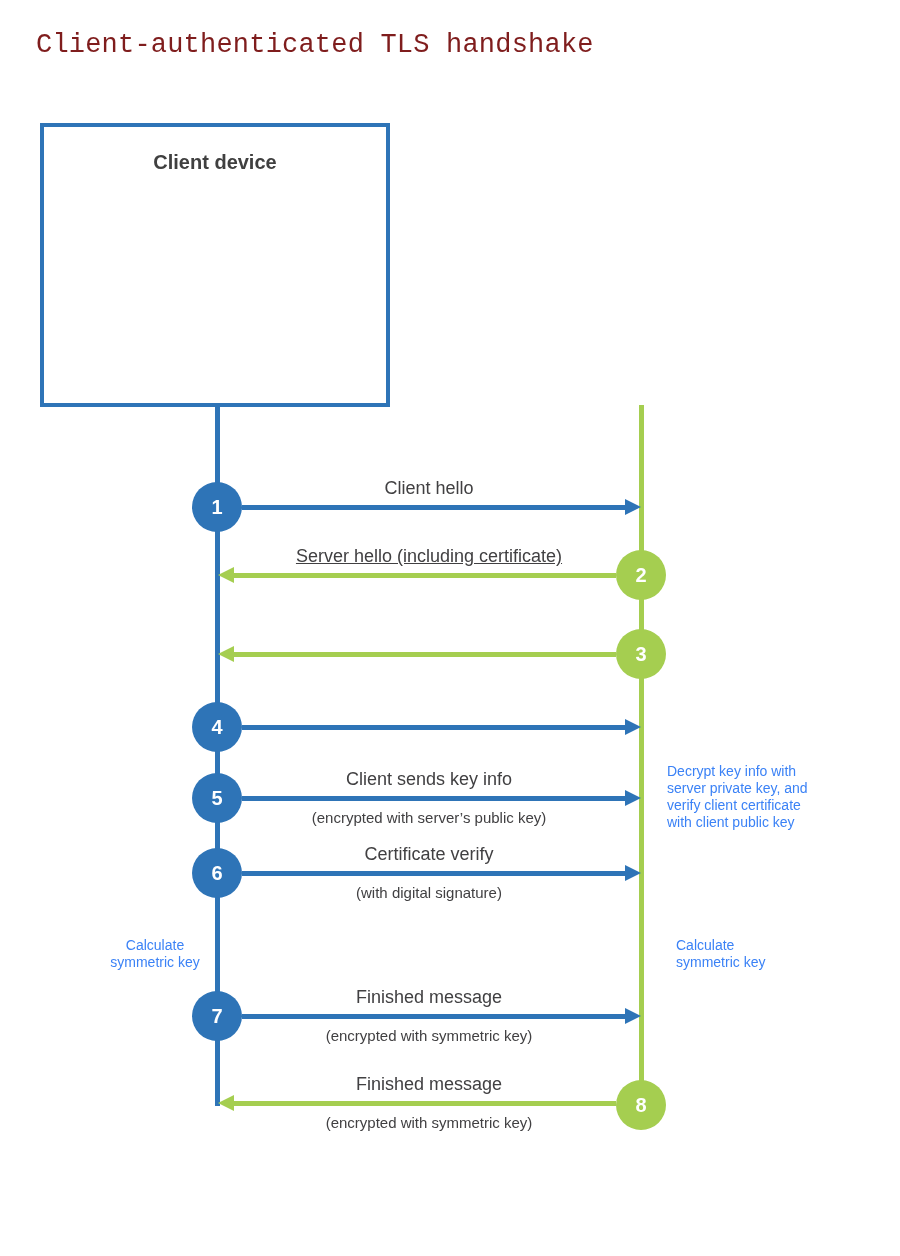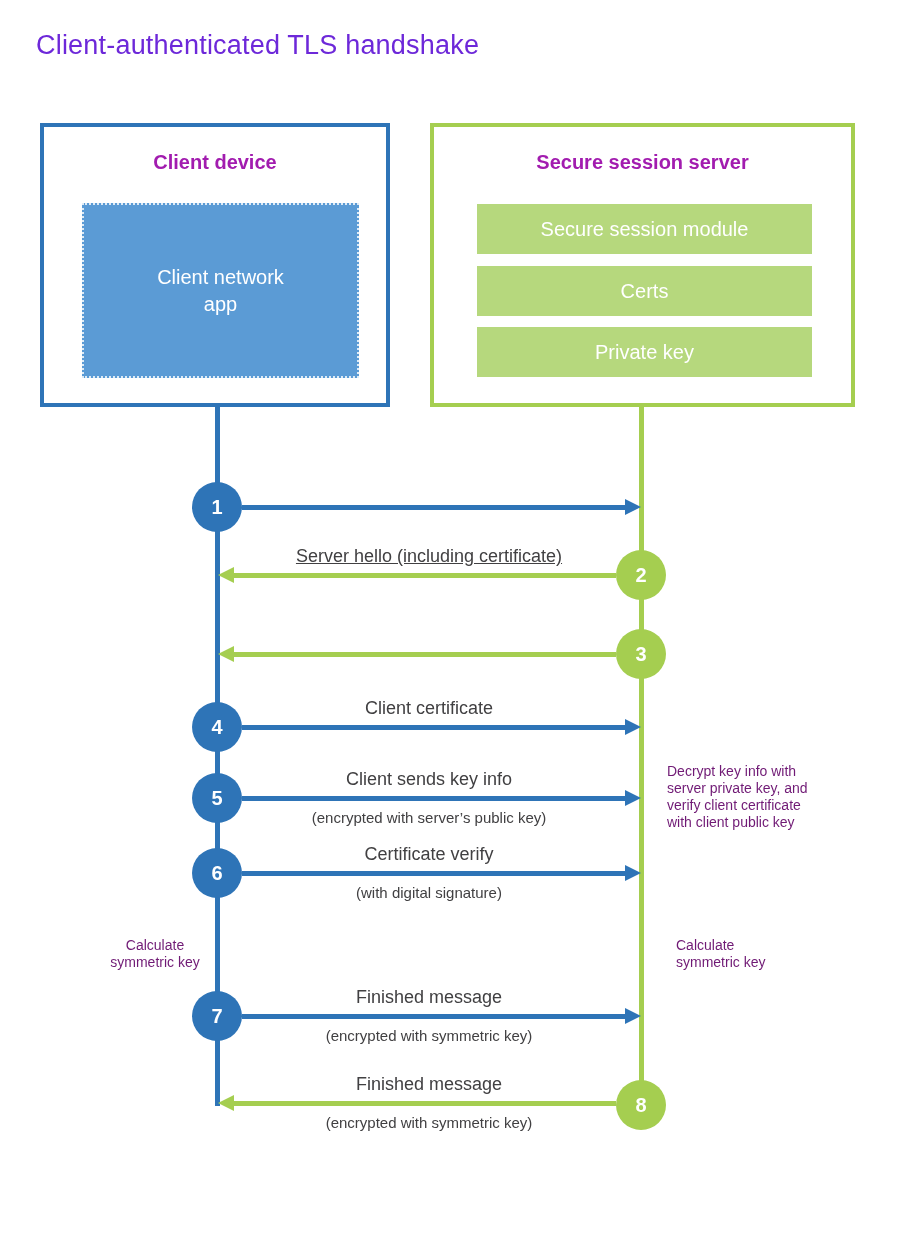--- a/index.html
+++ b/index.html
@@ -3,26 +3,26 @@
 <meta charset="utf-8">
 <style>
   html,body{margin:0;padding:0;background:#ffffff;}
   #canvas{
     position:relative;width:900px;height:1256px;background:#ffffff;overflow:hidden;
     font-family:"Liberation Sans","DejaVu Sans",sans-serif;color:#414042;
   }
   .abs{position:absolute;}
   .pre{white-space:pre-line;}
   
-  #page-title{left:36px;top:30px;font-size:27px;color:#6d28d9;letter-spacing:.2px;}
+  #page-title{left:36px;top:30px;font-size:27px;color:#7f1d1d;letter-spacing:.2px;font-family:Liberation Mono, monospace;}
   
   .actor-box{box-sizing:border-box;background:#fff;}
   #client-box{left:40px;top:123px;width:350px;height:284px;border:4px solid #2e74b7;}
   #server-box{left:430px;top:123px;width:425px;height:284px;border:4px solid #a5ce50;}
-  .actor-title{left:0;right:0;top:24px;text-align:center;font-size:20px;font-weight:bold;color:#a21caf;}
+  .actor-title{left:0;right:0;top:24px;text-align:center;font-size:20px;font-weight:bold;color:#404040;}
   #app-box{
     left:38px;top:76px;width:277px;height:175px;background:#5b9bd5;
     border:2px dotted rgba(255,255,255,.8);box-sizing:border-box;
     display:flex;align-items:center;justify-content:center;text-align:center;
     color:#fff;font-size:20px;line-height:27px;
   }
   .module-bar{
     left:43px;width:335px;height:50px;background:#b6d87d;
     display:flex;align-items:center;justify-content:center;
     color:#fff;font-size:20px;
@@ -43,65 +43,57 @@
   .arrow-line{height:5px;}
   .arrow-line.blue{left:242px;width:383px;background:#2e74b7;}
   .arrow-line.green{left:234px;width:382px;background:#a5ce50;}
   .arrow-head{width:0;height:0;border-top:8px solid transparent;border-bottom:8px solid transparent;}
   .arrow-head.right{left:625px;border-left:16px solid #2e74b7;}
   .arrow-head.left{left:218px;border-right:16px solid #a5ce50;}
   
   .msg-label{left:229px;width:400px;text-align:center;font-size:18px;line-height:22px;color:#414042;}
   .msg-sub{left:229px;width:400px;text-align:center;font-size:15px;line-height:20px;color:#414042;}
   
-  .note{font-size:14px;line-height:17px;color:#701a75;}
+  .note{font-size:14px;line-height:17px;color:#3b82f6;}
   #decrypt-note{left:667px;top:763px;width:180px;}
   #calc-left{left:95px;top:937px;width:120px;text-align:center;}
   #calc-right{left:676px;top:937px;width:120px;text-align:left;}
 </style>
 </head>
 <body>
 
 <div id="canvas">
 
   <div class="abs" id="page-title">Client-authenticated TLS handshake</div>
 
   <div class="abs actor-box" id="client-box">
     <div class="abs actor-title">Client device</div>
-    <div class="abs pre" id="app-box">Client network
-app</div>
   </div>
 
-  <div class="abs actor-box" id="server-box">
-    <div class="abs actor-title">Secure session server</div>
-    <div class="abs module-bar" style="top:77px;">Secure session module</div>
-    <div class="abs module-bar" style="top:139px;">Certs</div>
-    <div class="abs module-bar" style="top:200px;">Private key</div>
-  </div>
 
   <div class="abs vline" id="client-line"></div>
   <div class="abs vline" id="server-line"></div>
 
   <div class="abs arrow-line blue" style="top:505px;"></div>
   <div class="abs arrow-head right" style="top:499px;"></div>
   <div class="abs circle blue" style="left:192px;top:482px;">1</div>
+  <div class="abs msg-label" style="top:477px;">Client hello</div>
 
   <div class="abs arrow-line green" style="top:573px;"></div>
   <div class="abs arrow-head left" style="top:567px;"></div>
   <div class="abs circle green" style="left:616px;top:550px;">2</div>
   <div class="abs msg-label" style="top:545px;text-decoration:underline;">Server hello (including certificate)</div>
 
   <div class="abs arrow-line green" style="top:652px;"></div>
   <div class="abs arrow-head left" style="top:646px;"></div>
   <div class="abs circle green" style="left:616px;top:629px;">3</div>
 
   <div class="abs arrow-line blue" style="top:725px;"></div>
   <div class="abs arrow-head right" style="top:719px;"></div>
   <div class="abs circle blue" style="left:192px;top:702px;">4</div>
-  <div class="abs msg-label" style="top:697px;">Client certificate</div>
 
   <div class="abs arrow-line blue" style="top:796px;"></div>
   <div class="abs arrow-head right" style="top:790px;"></div>
   <div class="abs circle blue" style="left:192px;top:773px;">5</div>
   <div class="abs msg-sub" style="top:808px;">(encrypted with server’s public key)</div>
   <div class="abs msg-label" style="top:768px;">Client sends key info</div>
 
   <div class="abs arrow-line blue" style="top:871px;"></div>
   <div class="abs arrow-head right" style="top:865px;"></div>
   <div class="abs circle blue" style="left:192px;top:848px;">6</div>

